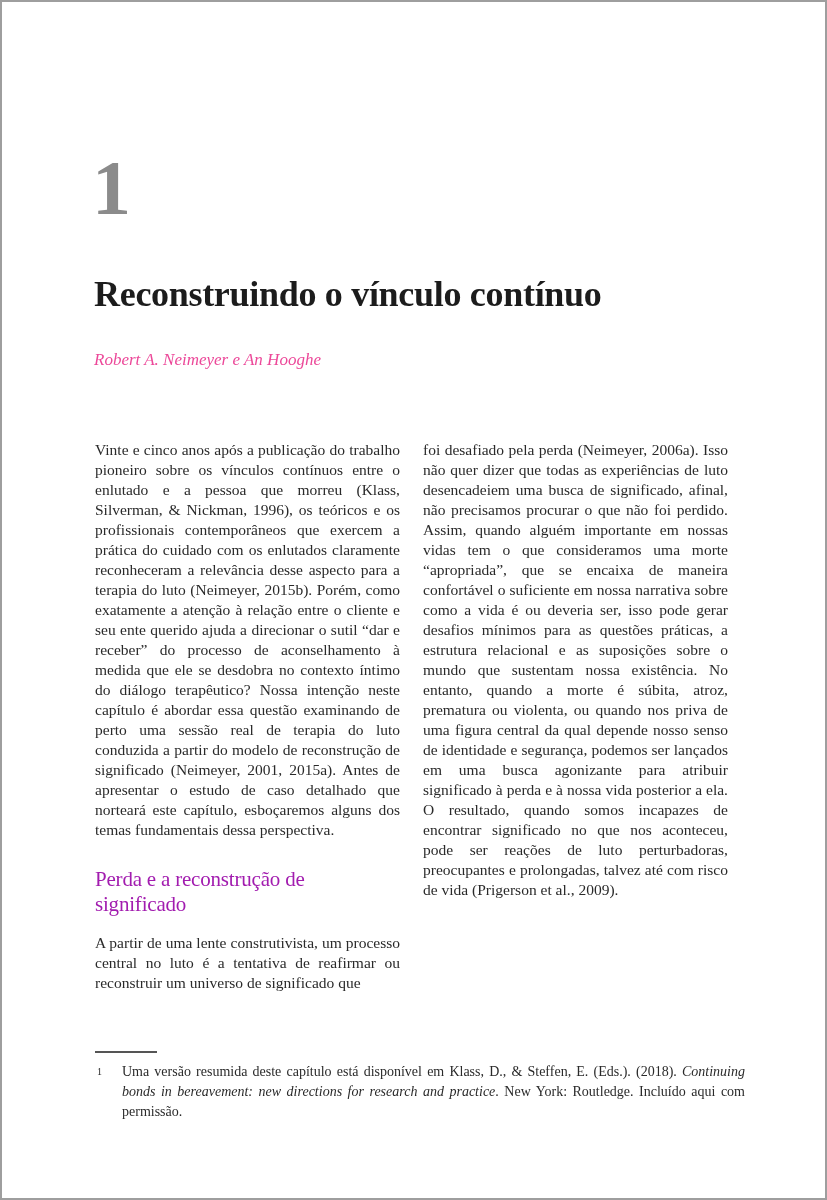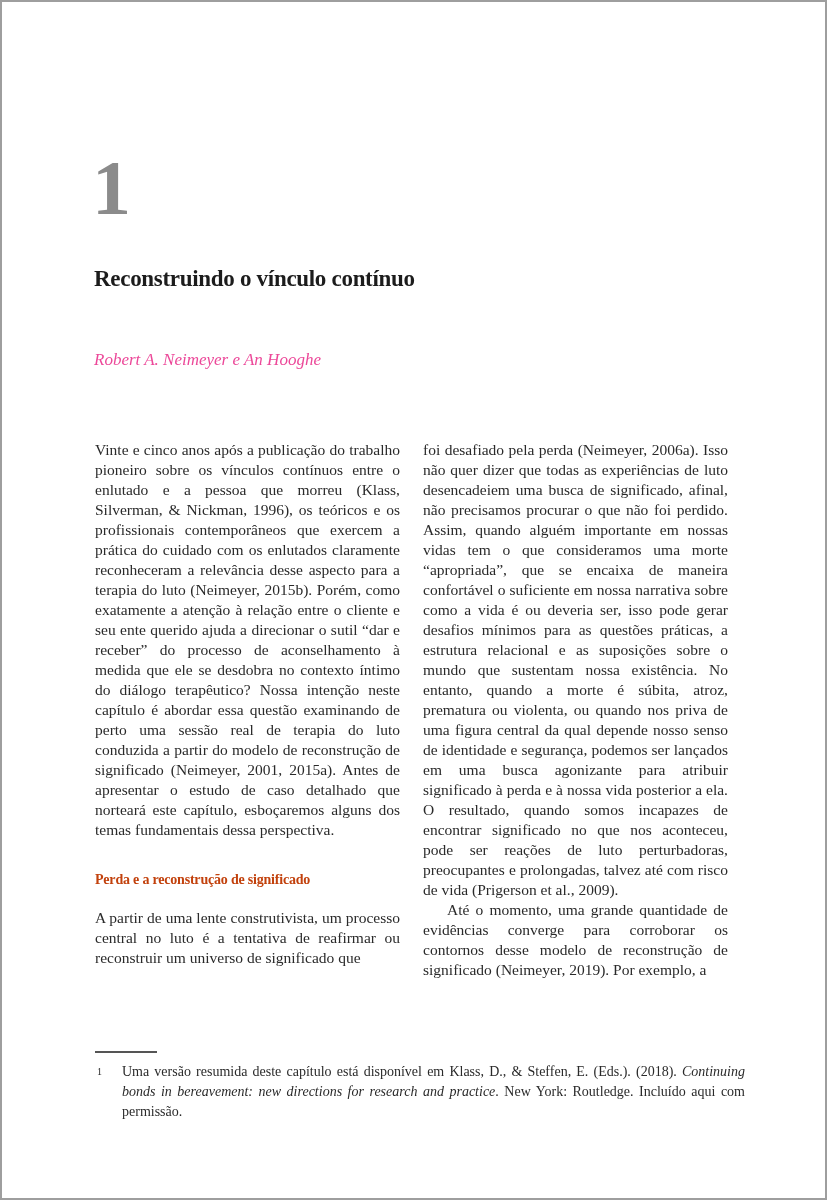--- a/index.html
+++ b/index.html
@@ -24,21 +24,21 @@
     top: 147px;
     font-size: 78px;
     line-height: 1;
     font-weight: bold;
     color: #8b8b8b;
   }
   .chapter-title {
     position: absolute;
     left: 92px;
     top: 249px;
-    font-size: 23px;
+    font-size: 36px;
     line-height: 1.1;
     font-weight: bold;
     color: #1c1c1c;
     letter-spacing: -0.3px;
     white-space: nowrap;
   }
   .chapter-subtitle {
     position: absolute;
     left: 92px;
     top: 294px;
@@ -82,24 +82,24 @@
     text-align: justify;
     color: #2a2a2a;
     hyphens: auto;
     -webkit-hyphens: auto;
   }
   .body-para.indent-first {
     text-indent: 24px;
   }
   .section-heading {
     margin: 27px 0 16px 0;
-    font-size: 14px;
+    font-size: 21px;
     line-height: 25px;
-    font-weight: bold;
-    color: #c2410c;
+    font-weight: normal;
+    color: #a21caf;
     letter-spacing: -0.2px;
   }
   .footnote-rule {
     position: absolute;
     left: 93px;
     top: 1049px;
     width: 62px;
     height: 2px;
     background: #555555;
   }
@@ -139,21 +139,20 @@
   <div class="authors">Robert A. Neimeyer e An Hooghe</div>
 
   <div class="columns">
     <div class="col">
       <p class="body-para">Vinte e cinco anos após a publicação do trabalho pioneiro sobre os vínculos contínuos entre o enlutado e a pessoa que morreu (Klass, Silverman, &amp; Nickman, 1996), os teóricos e os profissionais contemporâneos que exercem a prática do cuidado com os enlutados claramente reconheceram a relevância desse aspecto para a terapia do luto (Neimeyer, 2015b). Porém, como exatamente a atenção à relação entre o cliente e seu ente querido ajuda a direcionar o sutil “dar e receber” do processo de aconselhamento à medida que ele se desdobra no contexto íntimo do diálogo terapêutico? Nossa intenção neste capítulo é abordar essa questão examinando de perto uma sessão real de terapia do luto conduzida a partir do modelo de reconstrução de significado (Neimeyer, 2001, 2015a). Antes de apresentar o estudo de caso detalhado que norteará este capítulo, esboçaremos alguns dos temas fundamentais dessa perspectiva.</p>
       <h2 class="section-heading">Perda e a reconstrução de significado</h2>
       <p class="body-para">A partir de uma lente construtivista, um processo central no luto é a tentativa de reafirmar ou reconstruir um universo de significado que</p>
     </div>
     <div class="col">
       <p class="body-para">foi desafiado pela perda (Neimeyer, 2006a). Isso não quer dizer que todas as experiências de luto desencadeiem uma busca de significado, afinal, não precisamos procurar o que não foi perdido. Assim, quando alguém importante em nossas vidas tem o que consideramos uma morte “apropriada”, que se encaixa de maneira confortável o suficiente em nossa narrativa sobre como a vida é ou deveria ser, isso pode gerar desafios mínimos para as questões práticas, a estrutura relacional e as suposições sobre o mundo que sustentam nossa existência. No entanto, quando a morte é súbita, atroz, prematura ou violenta, ou quando nos priva de uma figura central da qual depende nosso senso de identidade e segurança, podemos ser lançados em uma busca agonizante para atribuir significado à perda e à nossa vida posterior a ela. O resultado, quando somos incapazes de encontrar significado no que nos aconteceu, pode ser reações de luto perturbadoras, preocupantes e prolongadas, talvez até com risco de vida (Prigerson et al., 2009).</p>
-      <p class="body-para indent-first">Até o momento, uma grande quantidade de evidências converge para corroborar os contornos desse modelo de reconstrução de significado (Neimeyer, 2019). Por exemplo, a</p>
     </div>
   </div>
 
   <div class="footnote-rule"></div>
 
   <div class="footnote">
     <sup class="fn-marker">1</sup><span>Uma versão resumida deste capítulo está disponível em Klass, D., &amp; Steffen, E. (Eds.). (2018). </span><span class="fn-italic">Continuing bonds in bereavement: new directions for research and practice</span><span>. New York: Routledge. Incluído aqui com permissão.</span>
   </div>
 
 </div>

